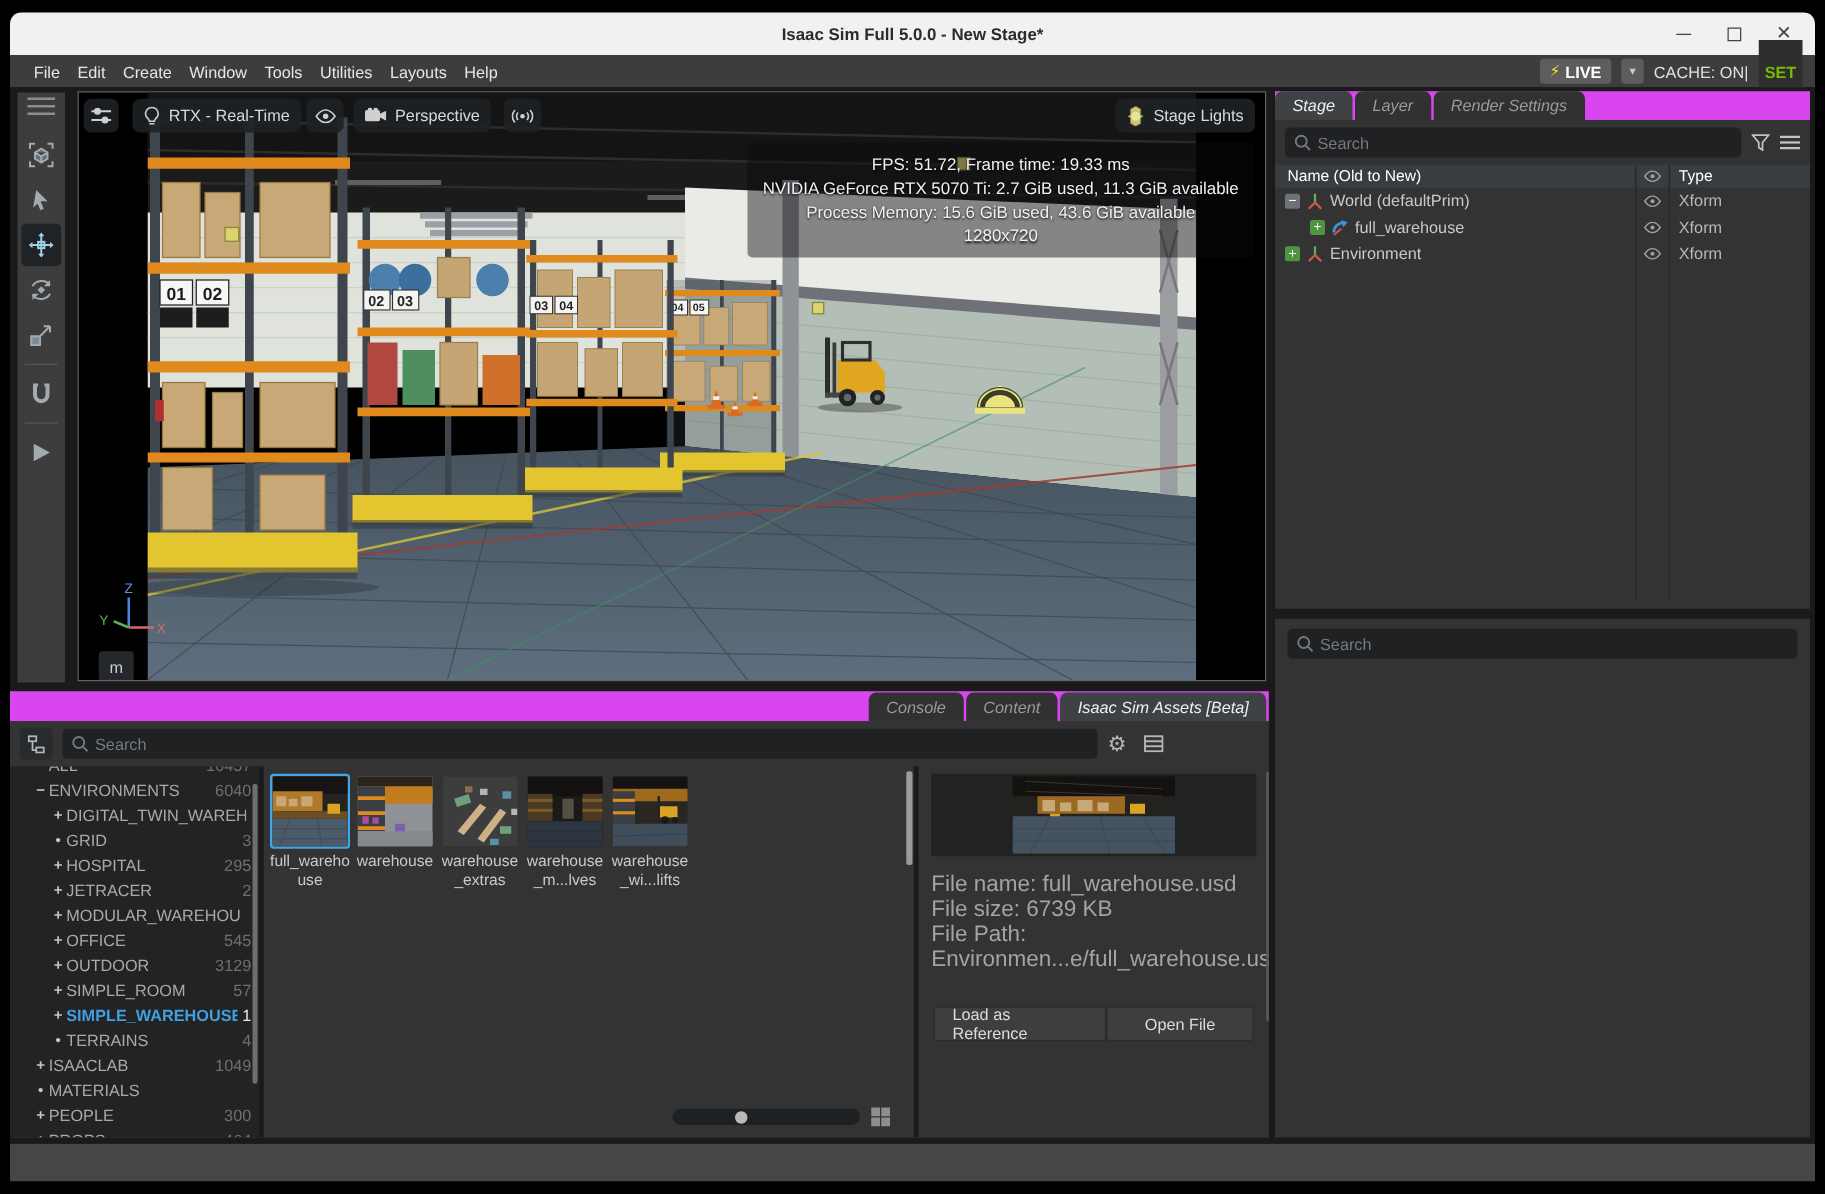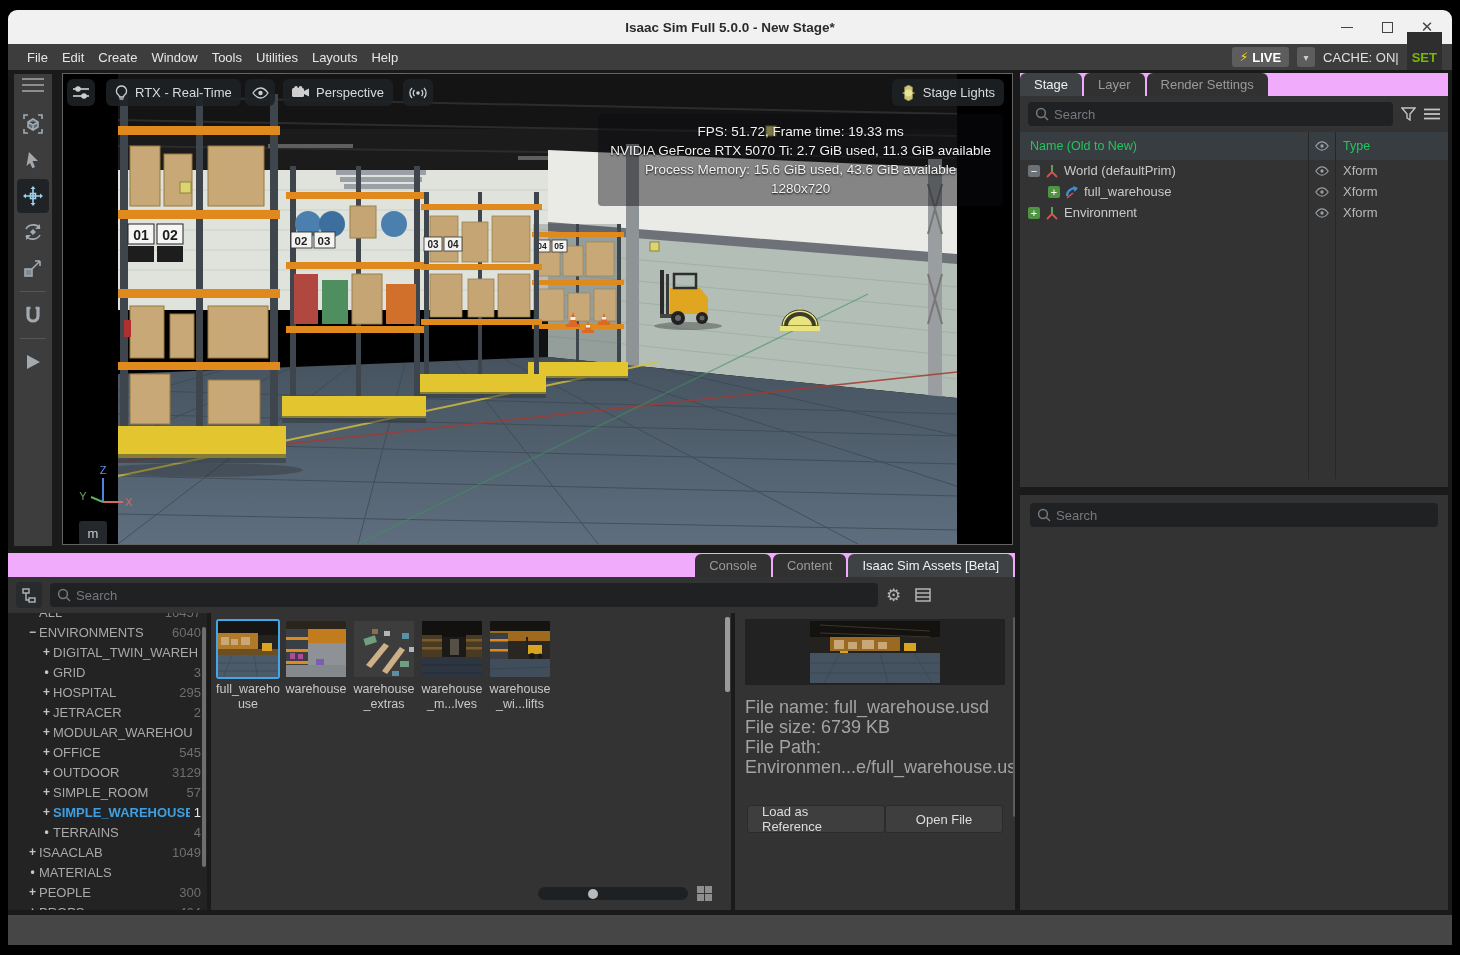--- a/index.html
+++ b/index.html
@@ -50,35 +50,35 @@
     align-items:center;gap:7px;padding:0 9px;color:#dadada;font-size:13px;}
   .vp-chip svg{flex:none;}
   .vp-stats{position:absolute;right:9px;top:40px;text-align:center;color:#f2f2f2;font-size:13.5px;
     background:rgba(10,12,15,0.45);padding:8px 12px;border-radius:4px;line-height:19px;text-shadow:0 1px 2px #000;}
   .axis-gizmo{position:absolute;left:12px;top:390px;width:60px;height:55px;}
   .unit-btn{position:absolute;left:16px;top:447px;width:28px;height:24px;background:#24272b;border-radius:3px;
     color:#ccc;display:flex;align-items:center;justify-content:center;font-size:13px;}
 
   
   .panel{background:#333;}
-  .tabbar{height:23px;background:#f0abfc;display:flex;align-items:flex-end;}
+  .tabbar{height:23px;background:#d946ef;display:flex;align-items:flex-end;font-style:italic;}
   .tab{height:23px;display:flex;align-items:center;padding:0 14px;background:#313131;color:#9a9a9a;
     border-radius:6px 6px 0 0;margin-right:2px;font-size:13px;}
   .tab.active{background:#3f4244;color:#f0f0f0;}
   .searchrow{display:flex;align-items:center;gap:8px;padding:6px 8px;}
   .search-input{flex:1;height:24px;background:#1f2123;border:none;border-radius:4px;color:#ccc;
     padding:0 6px 0 26px;font-size:13px;font-family:inherit;outline:none;}
   .search-wrap{position:relative;flex:1;display:flex;}
   .search-wrap svg{position:absolute;left:7px;top:5px;}
   ::placeholder{color:#767a7e;}
 
   .stage-panel{left:1020px;top:73px;width:428px;height:414px;}
   .stage-cols{position:relative;height:347px;}
   .colsep{position:absolute;top:0;bottom:0;border-left:1px solid #272727;}
-  .tree-header{height:28px;background:#383d41;display:flex;align-items:center;font-size:12.5px;color:#22c55e;}
+  .tree-header{height:18px;background:#383d41;display:flex;align-items:center;font-size:12.5px;color:#ffffff;}
   .th-name{padding-left:10px;flex:1;}
   .th-eye{width:27px;display:flex;justify-content:center;}
   .th-type{width:113px;padding-left:8px;}
   .stage-row{height:21px;display:flex;align-items:center;font-size:13px;color:#c9c9c9;}
   .sr-main{flex:1;display:flex;align-items:center;gap:5px;overflow:hidden;}
   .sr-eye{width:27px;display:flex;justify-content:center;}
   .sr-type{width:113px;padding-left:8px;color:#b9b9b9;}
   .expander{width:12px;height:12px;border-radius:2px;display:flex;align-items:center;justify-content:center;
     font-size:11px;line-height:10px;color:#fff;flex:none;}
   .exp-minus{background:#6d7277;}

